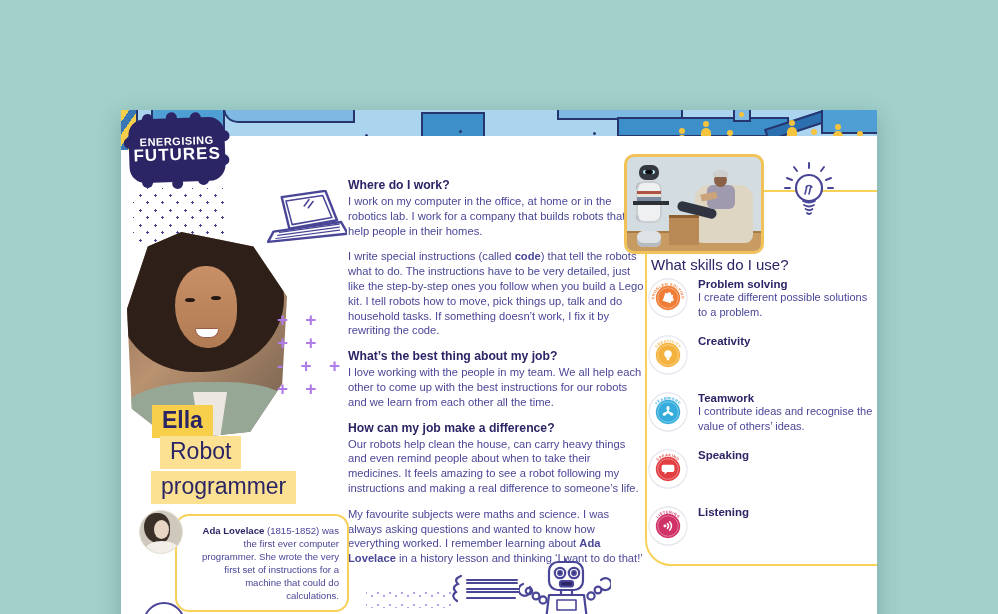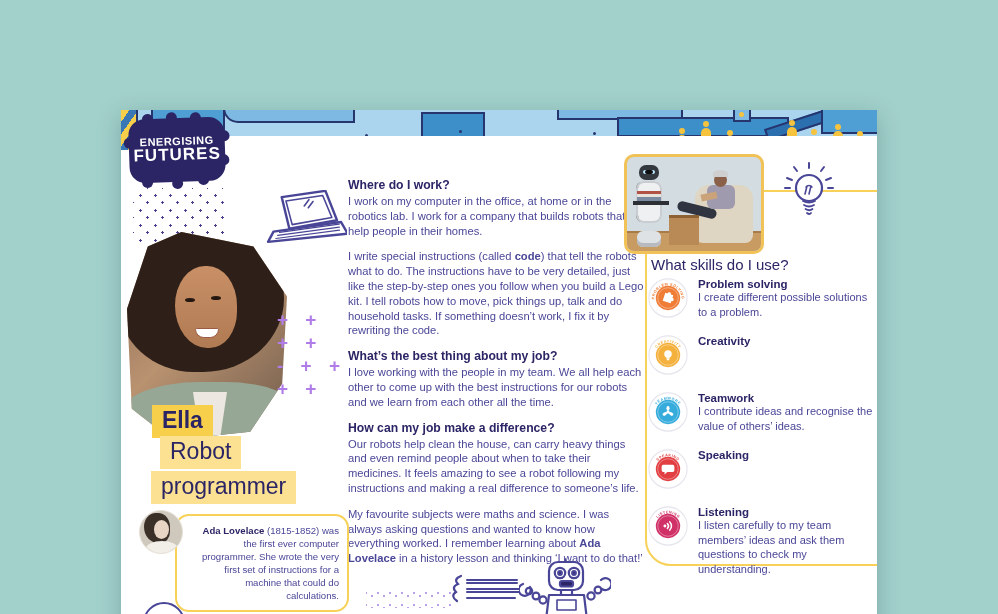--- a/index.html
+++ b/index.html
@@ -381,18 +381,17 @@
             <circle cx="22" cy="22" r="13.4" fill="#d03167"></circle>
             <circle cx="22" cy="22" r="11.3" fill="none" stroke="rgba(255,255,255,.4)" stroke-width="1"></circle>
             <g transform="translate(22,22)">
               <circle cx="-3.4" cy="0" r="1.6" fill="#fff"></circle>
               <path d="M-.7-2.7a3.9 3.9 0 0 1 0 5.4" stroke="#fff" stroke-width="1.7" fill="none" stroke-linecap="round"></path>
               <path d="M2-4.5a6.6 6.6 0 0 1 0 9" stroke="#fff" stroke-width="1.7" fill="none" stroke-linecap="round"></path>
             </g>
           </svg></div>
         <div class="skill-text">
           <div class="skill-name">Listening</div>
-          <div class="skill-desc">I listen carefully to my team members’ ideas and ask them questions to check my understanding.</div>
         </div>
       </div>
     </div>
 
 </div>
 
 </body></html>

